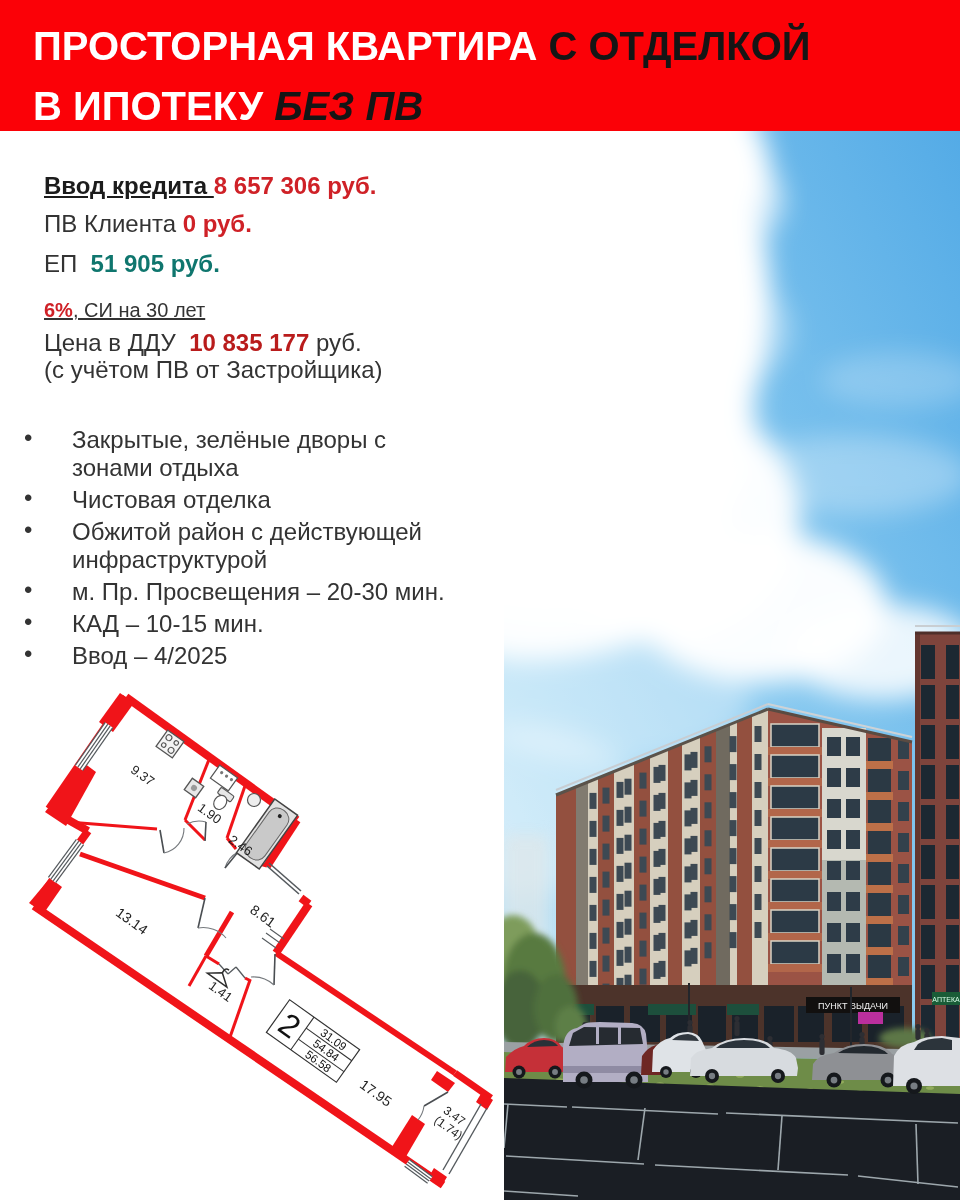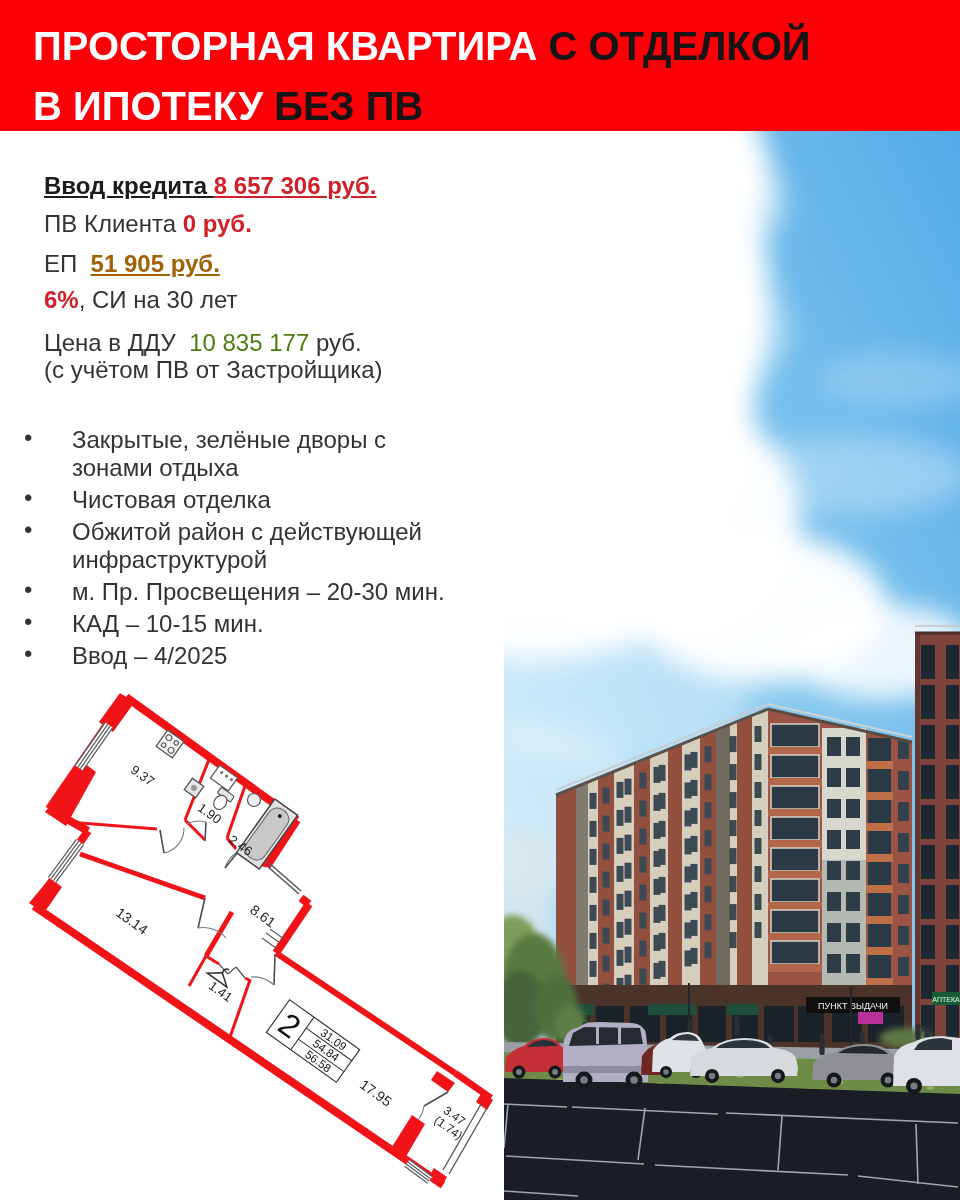--- a/index.html
+++ b/index.html
@@ -6,32 +6,32 @@
   body{width:960px;height:1200px;position:relative;background:#ffffff;overflow:hidden;
        font-family:"Liberation Sans", sans-serif;}
   .abs{position:absolute;}
 </style>
 </head>
 <body>
 
 <div class="abs" style="left:0;top:0;width:960px;height:131px;background:#fb0107;"></div>
 
 <div class="abs" style="left:33px;top:16px;width:920px;font-weight:bold;font-size:40px;line-height:60px;color:#ffffff;">
-ПРОСТОРНАЯ КВАРТИРА <span style="color:#151515;">С ОТДЕЛКОЙ</span><br>В ИПОТЕКУ <span style="color:#151515;">БЕЗ ПВ</span>
+ПРОСТОРНАЯ КВАРТИРА <span style="color:#151515;">С ОТДЕЛКОЙ</span><br>В ИПОТЕКУ <span style="color:#151515;font-style:italic;">БЕЗ ПВ</span>
 </div>
 
-<div class="abs" style="left:44px;top:172px;font-size:24px;color:#1c1c1c;font-weight:bold;"><span style="text-decoration:underline;">Ввод кредита </span><span style="color:#cf2127;text-decoration:underline;">8 657 306 руб.</span></div>
+<div class="abs" style="left:44px;top:172px;font-size:24px;color:#1c1c1c;font-weight:bold;"><span style="text-decoration:underline;">Ввод кредита </span><span style="color:#cf2127;">8 657 306 руб.</span></div>
 
 <div class="abs" style="left:44px;top:210px;font-size:24px;color:#333333;">ПВ Клиента <span style="color:#cf2127;font-weight:bold;">0 руб.</span></div>
 
-<div class="abs" style="left:44px;top:250px;font-size:24px;color:#333333;">ЕП&nbsp; <span style="color:#a16207;font-weight:bold;text-decoration:underline;">51 905 руб.</span></div>
-
-<div class="abs" style="left:44px;top:286px;font-size:24px;color:#333333;"><span style="color:#cf2127;font-weight:bold;">6%</span>, СИ на 30 лет</div>
-
-<div class="abs" style="left:44px;top:329px;font-size:24px;color:#333333;">Цена в ДДУ&nbsp; <span style="color:#4d7c0f;font-weight:normal;">10 835 177</span> руб.</div>
+<div class="abs" style="left:44px;top:250px;font-size:24px;color:#333333;">ЕП&nbsp; <span style="color:#0f766e;font-weight:bold;">51 905 руб.</span></div>
+
+<div class="abs" style="left:44px;top:299px;font-size:20px;color:#333333;text-decoration:underline;"><span style="color:#cf2127;font-weight:bold;">6%</span>, СИ на 30 лет</div>
+
+<div class="abs" style="left:44px;top:329px;font-size:24px;color:#333333;">Цена в ДДУ&nbsp; <span style="color:#b91c1c;font-weight:bold;">10 835 177</span> руб.</div>
 
 <div class="abs" style="left:44px;top:356px;font-size:24px;color:#333333;">(с учётом ПВ от Застройщика)</div>
 
 <div class="abs" style="left:20px;top:426px;width:480px;font-size:24px;color:#333333;line-height:28px;">
   <div style="position:relative;padding-left:52px;margin-bottom:4px;"><span style="position:absolute;left:4px;top:-2px;">•</span>Закрытые, зелёные дворы с<br>зонами отдыха</div>
   <div style="position:relative;padding-left:52px;margin-bottom:4px;"><span style="position:absolute;left:4px;top:-2px;">•</span>Чистовая отделка</div>
   <div style="position:relative;padding-left:52px;margin-bottom:4px;"><span style="position:absolute;left:4px;top:-2px;">•</span>Обжитой район с действующей<br>инфраструктурой</div>
   <div style="position:relative;padding-left:52px;margin-bottom:4px;"><span style="position:absolute;left:4px;top:-2px;">•</span>м. Пр. Просвещения – 20-30 мин.</div>
   <div style="position:relative;padding-left:52px;margin-bottom:4px;"><span style="position:absolute;left:4px;top:-2px;">•</span>КАД – 10-15 мин.</div>
   <div style="position:relative;padding-left:52px;margin-bottom:4px;"><span style="position:absolute;left:4px;top:-2px;">•</span>Ввод – 4/2025</div>

